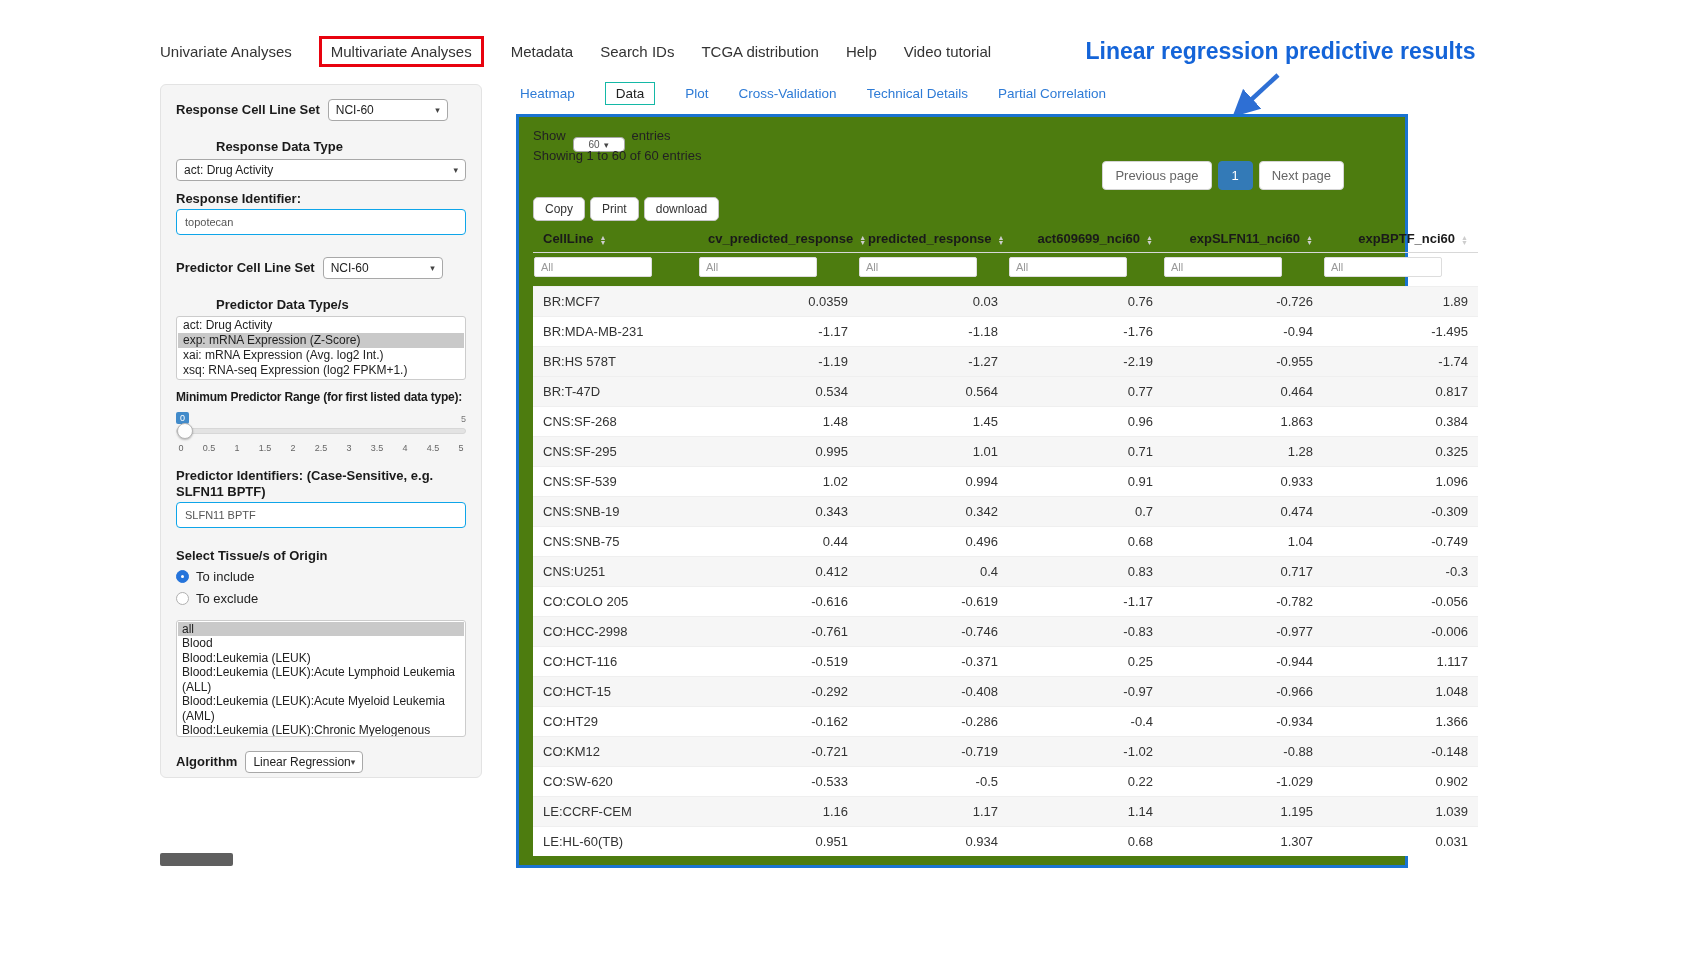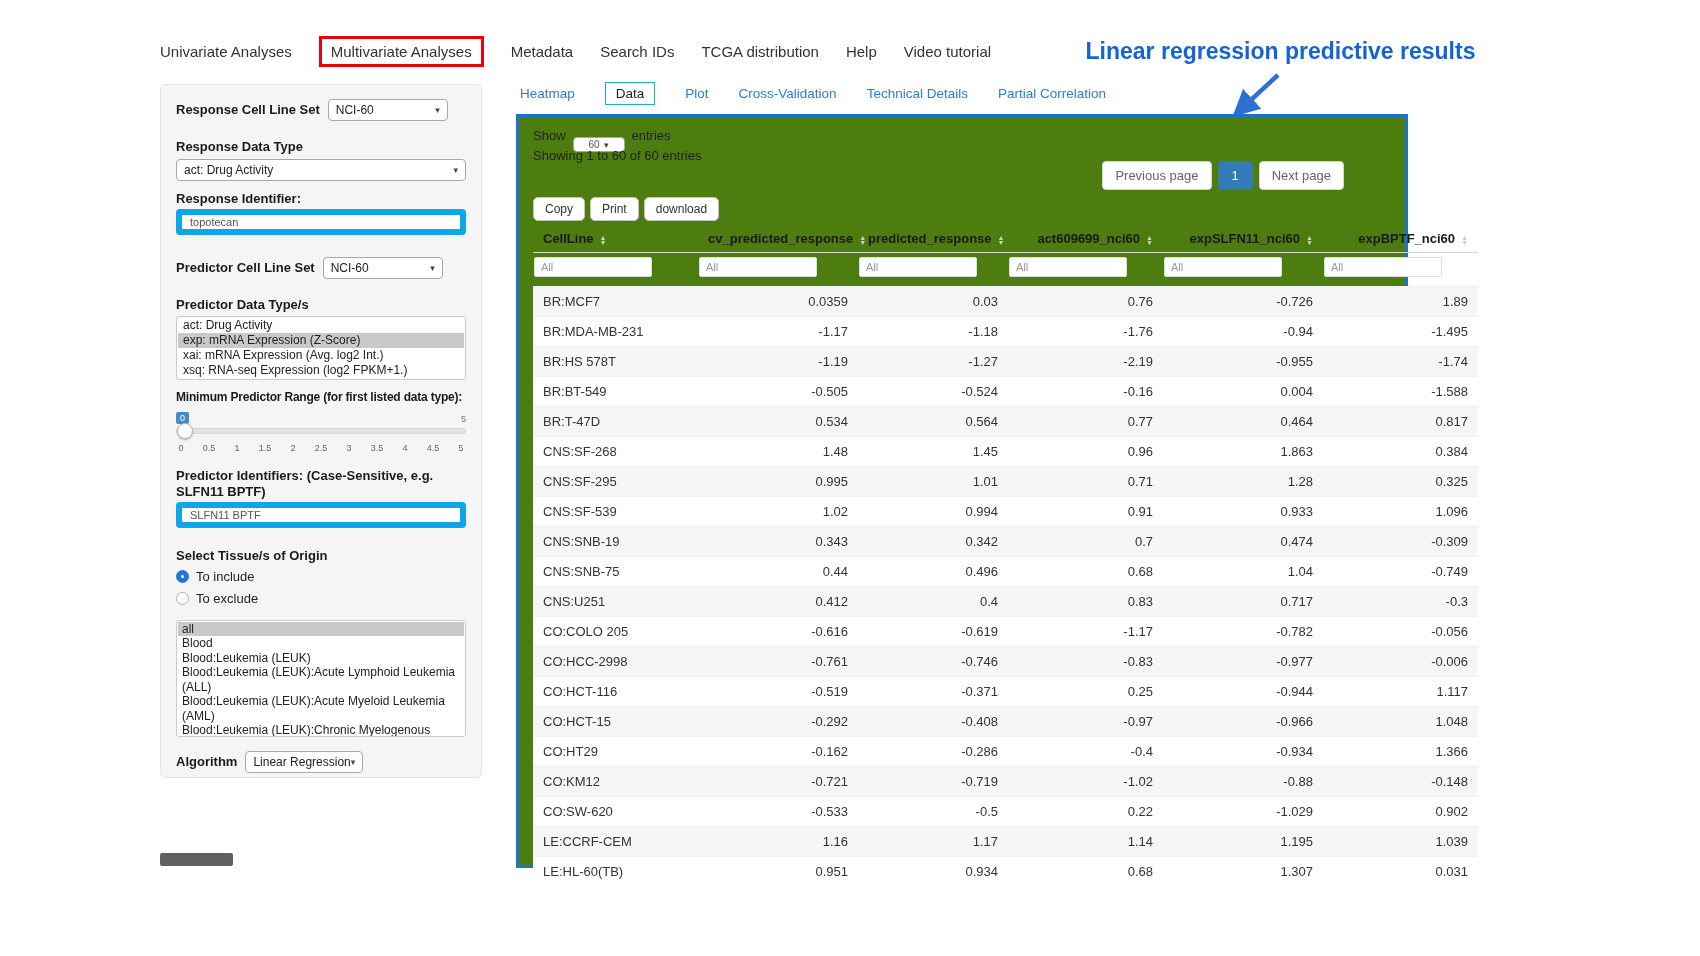--- a/index.html
+++ b/index.html
@@ -19,31 +19,31 @@
   .annotation-arrow { position: absolute; left: 1222px; top: 72px; }
 
   
   .sidebar { position: absolute; left: 160px; top: 84px; width: 322px; height: 694px;
              background: #f5f5f5; border: 1px solid #e3e3e3; border-radius: 6px;
              padding: 14px 15px; font-size: 13px; overflow: hidden; }
   .field-label { font-weight: bold; font-size: 13px; color: #1a1a1a; line-height: 1.2; }
   .small-label { font-size: 12px; letter-spacing: -0.2px; white-space: nowrap; }
   .inline-field { display: flex; align-items: center; gap: 8px; }
   .mt3 { margin-top: 3px; } .mt10 { margin-top: 10px; }
-  .mt12 { margin-top: 12px; } .mt14 { margin-top: 14px; } .mt18 { margin-top: 18px; }
+  .mt12 { margin-top: 12px; } .mt14 { margin-top: 14px; } .mt18 { margin-top: 18px; margin-left: 40px; }
   .mt20 { margin-top: 20px; } .mt22 { margin-top: 22px; }
 
   .sel { display: inline-flex; align-items: center; justify-content: space-between; 
          background: #fff; border: 1px solid #a8a8a8; border-radius: 4px; padding: 3px 7px;
          font-size: 12px; color: #222; cursor: pointer; white-space: nowrap; }
   .sel .chev { font-size: 9px; color: #444; }
   .w120 { width: 120px; }
   .sel.full { width: 100%; display: flex; margin-top: 4px; }
 
-  .text-input { width: 100%; background: #fff; border: 6px solid #0ea5e9; border-radius: 4px;
+  .text-input { width: 100%; background: #fff; border: 1px solid #0ea5e9; border-radius: 4px;
                 height: 26px; padding: 1px 8px; font-size: 11px; color: #555; font-family: inherit; }
 
   .listbox { background: #fff; border: 1px solid #ccc; border-radius: 3px; margin-top: 3px;
              padding: 1px; overflow: hidden; }
   .lb-opt { font-size: 12px; padding: 0 5px; line-height: 15px; color: #222; cursor: pointer; }
   #tissue-listbox { margin-top: 12px; height: 117px; }
   #tissue-listbox .lb-opt { line-height: 14.5px; padding: 0 4px; }
   .lb-opt.selected { background: #c9c9c9; }
   #predictor-type-listbox .lb-opt { white-space: nowrap; overflow: hidden; }
 
@@ -318,28 +318,20 @@
               <td class="cell-num">-1.495</td>
             </tr>
             <tr class="odd">
               <td class="cell-text">BR:HS 578T</td>
               <td class="cell-num">-1.19</td>
               <td class="cell-num">-1.27</td>
               <td class="cell-num">-2.19</td>
               <td class="cell-num">-0.955</td>
               <td class="cell-num">-1.74</td>
             </tr>
-            <tr class="even">
-              <td class="cell-text">BR:BT-549</td>
-              <td class="cell-num">-0.505</td>
-              <td class="cell-num">-0.524</td>
-              <td class="cell-num">-0.16</td>
-              <td class="cell-num">0.004</td>
-              <td class="cell-num">-1.588</td>
-            </tr>
             <tr class="odd">
               <td class="cell-text">BR:T-47D</td>
               <td class="cell-num">0.534</td>
               <td class="cell-num">0.564</td>
               <td class="cell-num">0.77</td>
               <td class="cell-num">0.464</td>
               <td class="cell-num">0.817</td>
             </tr>
             <tr class="even">
               <td class="cell-text">CNS:SF-268</td>

